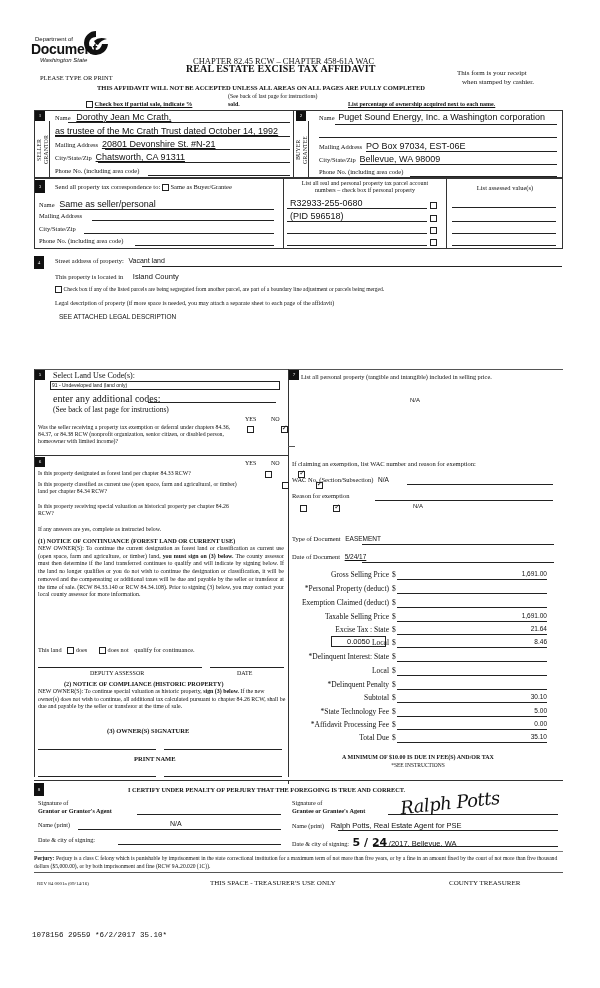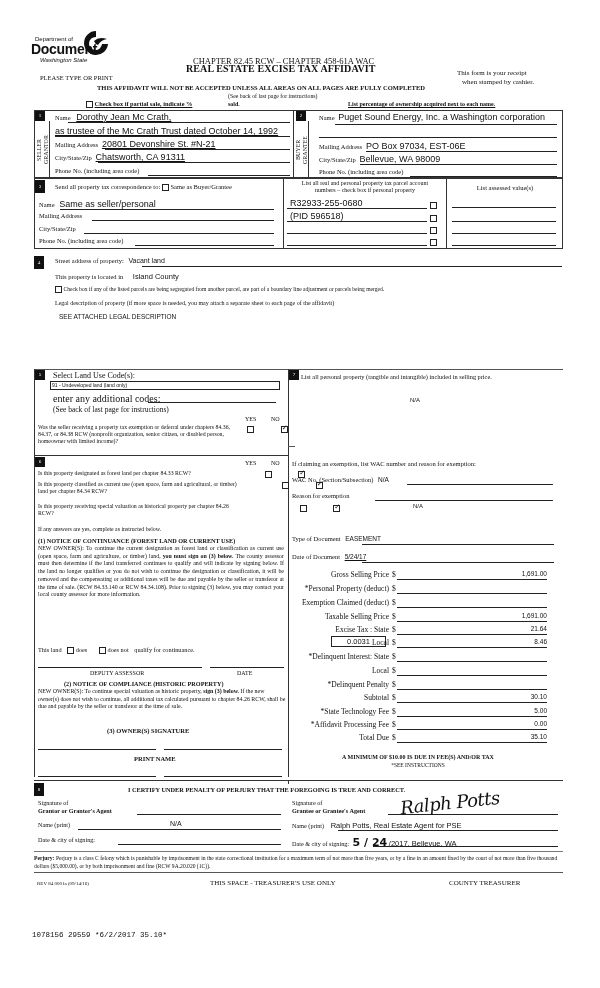--- a/index.html
+++ b/index.html
@@ -299,21 +299,21 @@
   <span class="a-dollar">$</span>
   <span class="a-line"></span>
   <span class="a-val">1,691.00</span>
 </div>
 <div class="amt-row" style="top:624px;">
   <span class="a-lbl">Excise Tax : State</span>
   <span class="a-dollar">$</span>
   <span class="a-line"></span>
   <span class="a-val">21.64</span>
 </div>
-<div class="abs sans" style="left:331px;top:636px;width:55px;height:11px;border:1px solid #222;font-size:7.5px;text-align:center;line-height:9px;">0.0031</div>
+<div class="abs sans" style="left:331px;top:636px;width:55px;height:11px;border:1px solid #222;font-size:7.5px;text-align:center;line-height:9px;">0.0050</div>
 <div class="amt-row" style="top:637px;">
   <span class="a-lbl">Local</span>
   <span class="a-dollar">$</span>
   <span class="a-line"></span>
   <span class="a-val">8.46</span>
 </div>
 <div class="amt-row" style="top:651px;">
   <span class="a-lbl">*Delinquent Interest: State</span>
   <span class="a-dollar">$</span>
   <span class="a-line"></span>

